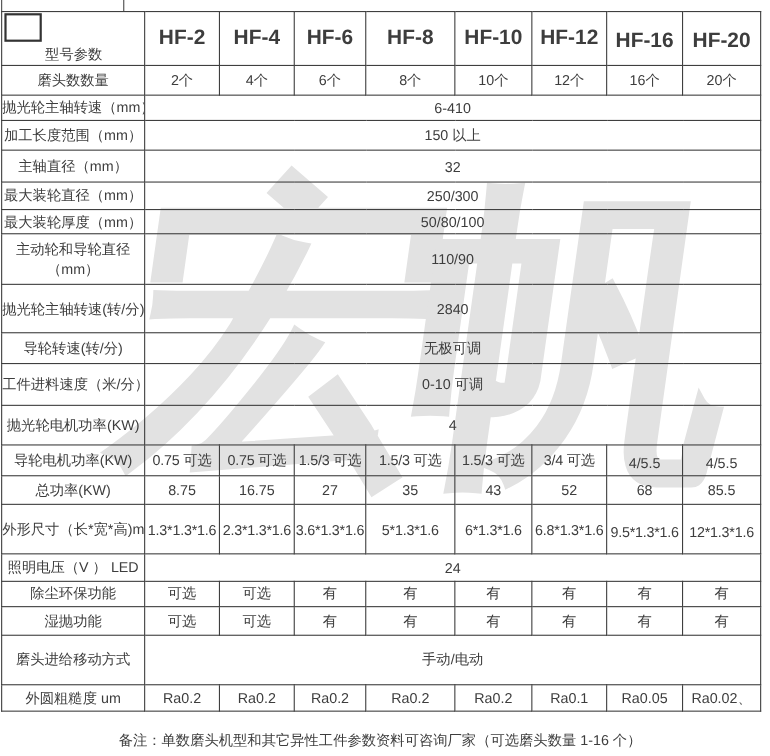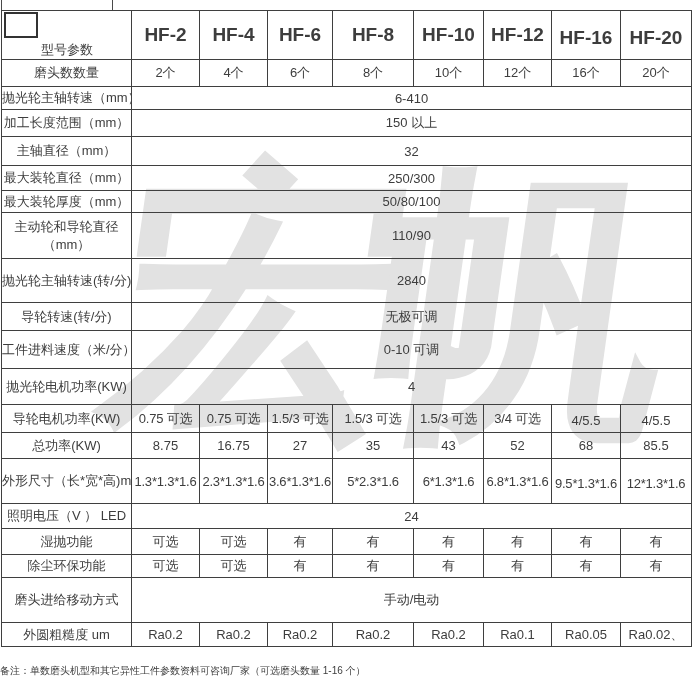--- a/index.html
+++ b/index.html
@@ -44,21 +44,21 @@
 
   .corner{vertical-align:top;text-align:left;padding:2px 0 0 3px;}
   .ph-box{
     width:30px;height:22px;margin:1px 0 3px 2px;
     border:2px solid #333333;background:#ffffff;
   }
   .corner-label{font-size:13px;font-weight:400;padding-left:1px;}
 
   .footnote{
     position:absolute;left:0;top:664px;width:691px;z-index:1;
-    font-size:10px;color:#3d3d3d;white-space:nowrap;
+    text-align:center;font-size:13px;color:#3d3d3d;white-space:nowrap;
   }
 </style>
 </head>
 <body>
 
 <div class="watermark">宏帆</div>
 <div class="stub stub-a"></div>
 <div class="stub stub-b"></div>
 
 <table class="spec">
@@ -178,46 +178,46 @@
     <td>68</td>
     <td>85.5</td>
   </tr>
 
 
   <tr style="height:45px">
     <td class="lbl">外形尺寸（长*宽*高)m</td>
     <td class="small">1.3*1.3*1.6</td>
     <td class="small">2.3*1.3*1.6</td>
     <td class="small">3.6*1.3*1.6</td>
-    <td class="small">5*2.3*1.6</td>
+    <td class="small">5*1.3*1.6</td>
     <td class="small">6*1.3*1.6</td>
     <td class="small">6.8*1.3*1.6</td>
     <td class="small va-top">9.5*1.3*1.6</td>
     <td class="small va-top">12*1.3*1.6</td>
   </tr>
 
   <tr style="height:25px">
     <td class="lbl">照明电压（V ） LED</td>
     <td colspan="8">24</td>
   </tr>
 
+  <tr style="height:23px">
+    <td class="lbl">除尘环保功能</td>
+    <td>可选</td>
+    <td>可选</td>
+    <td>有</td>
+    <td>有</td>
+    <td>有</td>
+    <td>有</td>
+    <td>有</td>
+    <td>有</td>
+  </tr>
+
   <tr style="height:26px">
     <td class="lbl">湿抛功能</td>
-    <td>可选</td>
-    <td>可选</td>
-    <td>有</td>
-    <td>有</td>
-    <td>有</td>
-    <td>有</td>
-    <td>有</td>
-    <td>有</td>
-  </tr>
-
-  <tr style="height:23px">
-    <td class="lbl">除尘环保功能</td>
     <td>可选</td>
     <td>可选</td>
     <td>有</td>
     <td>有</td>
     <td>有</td>
     <td>有</td>
     <td>有</td>
     <td>有</td>
   </tr>
 

